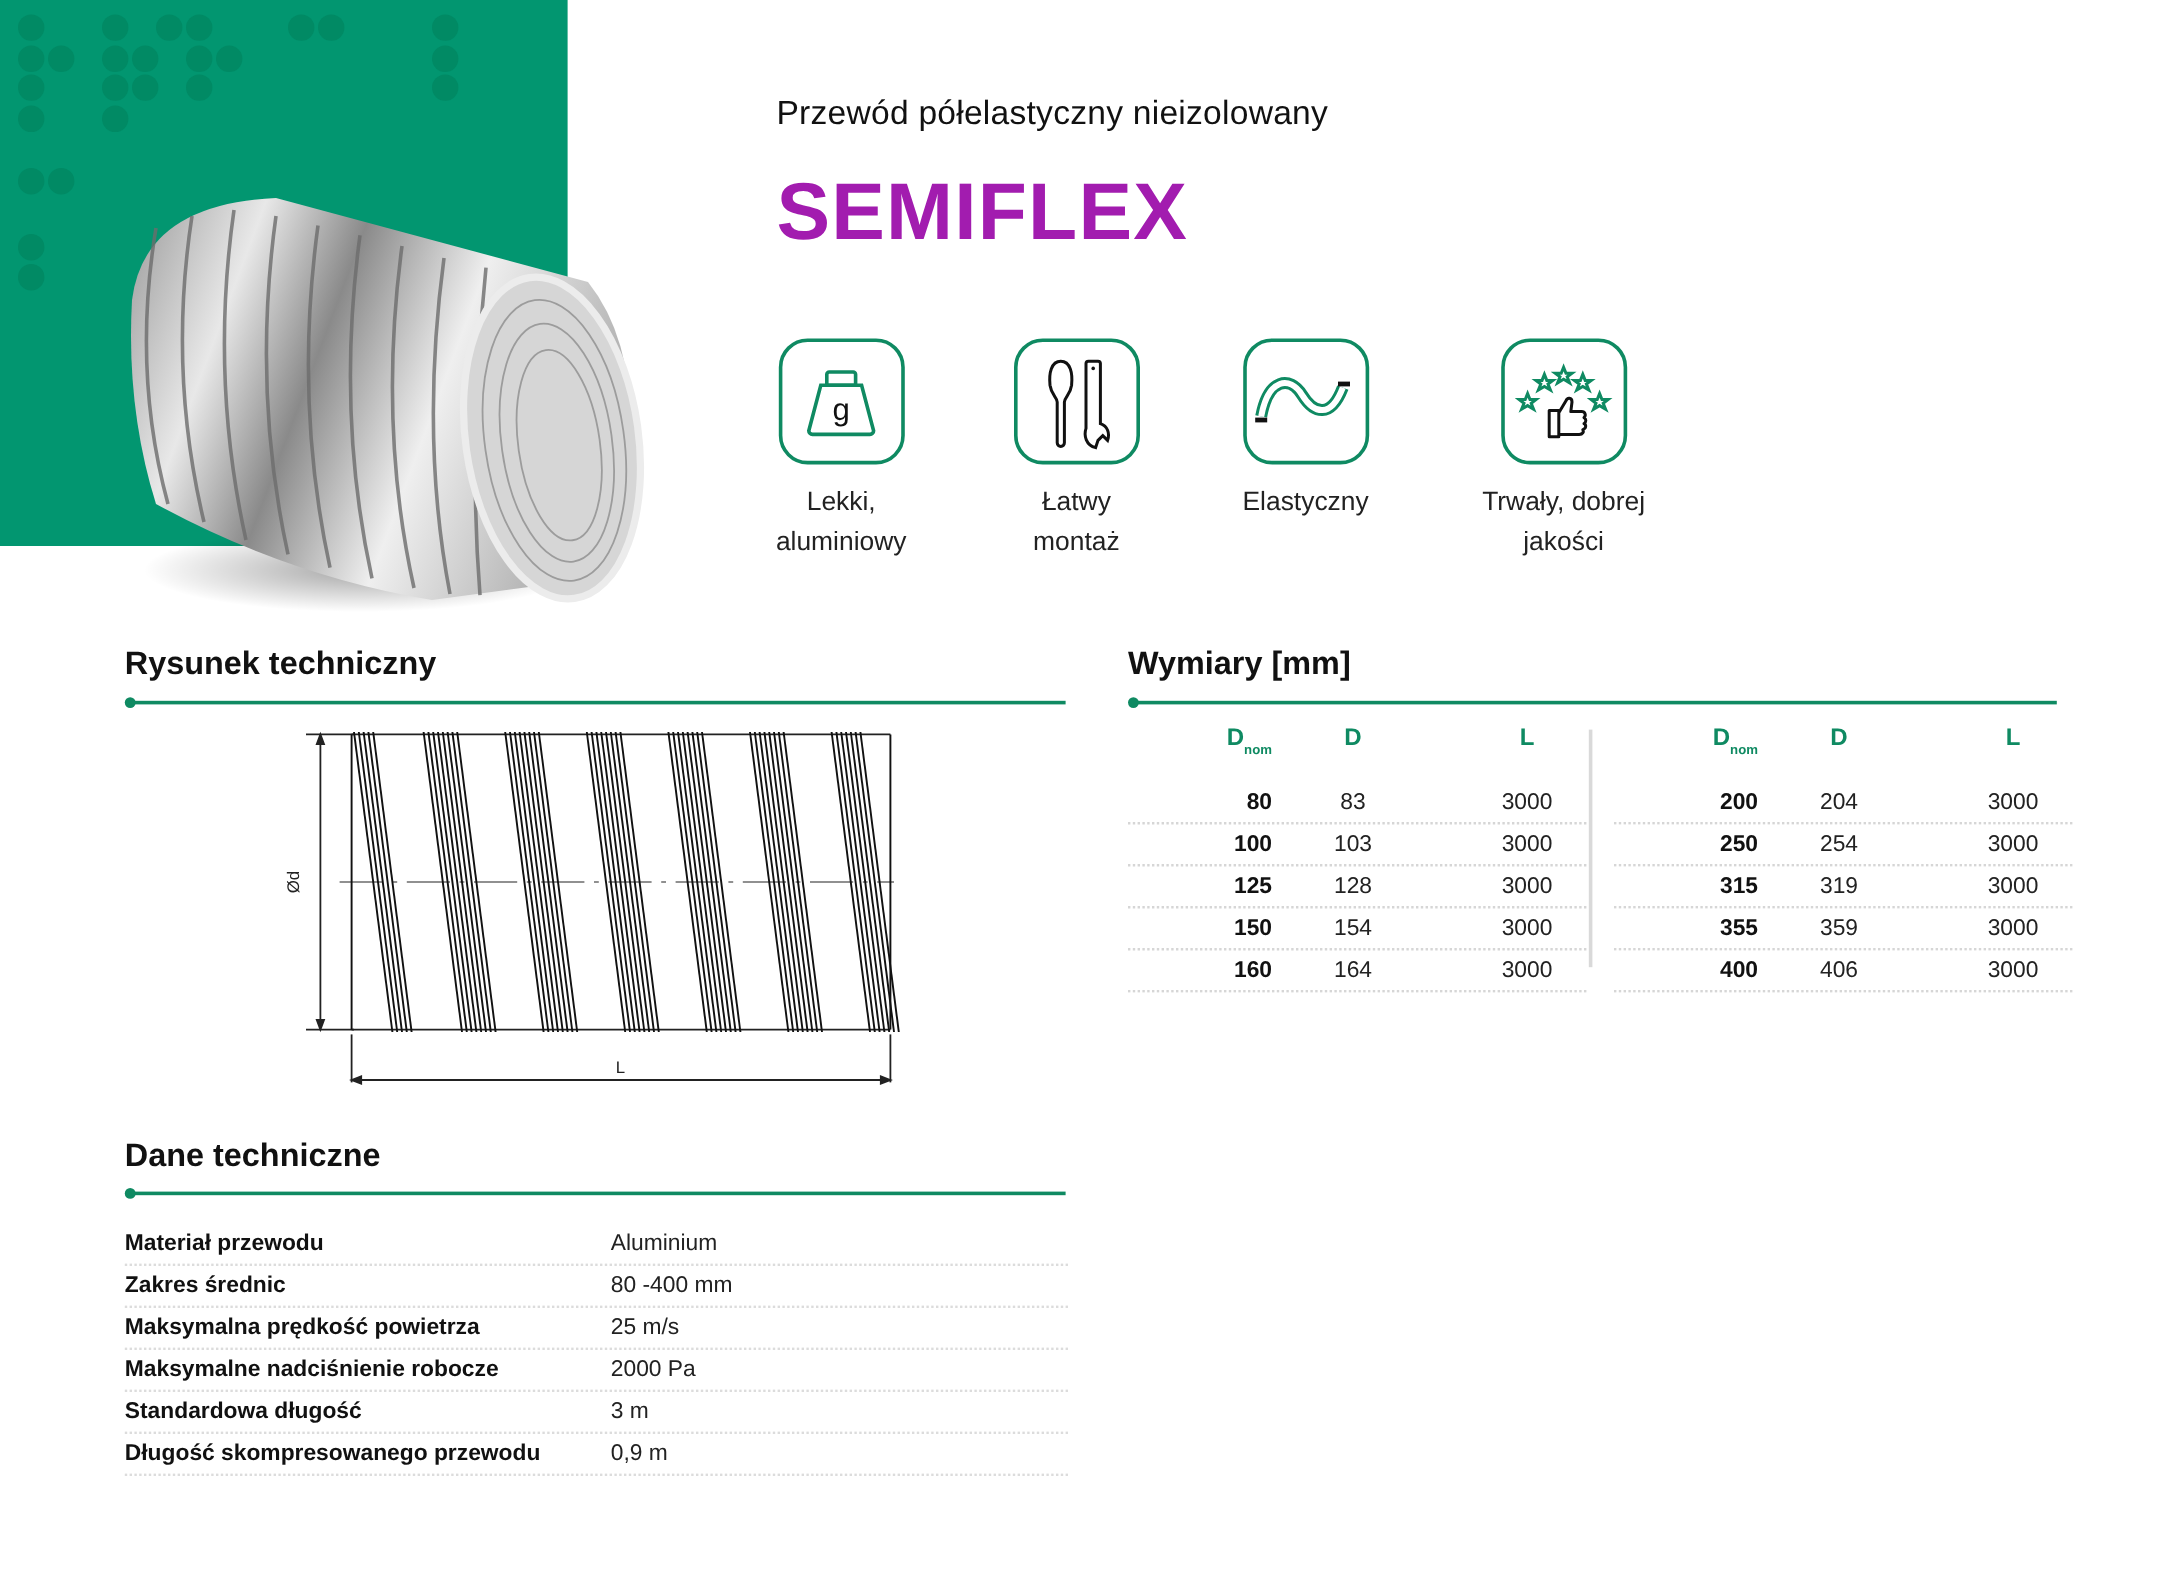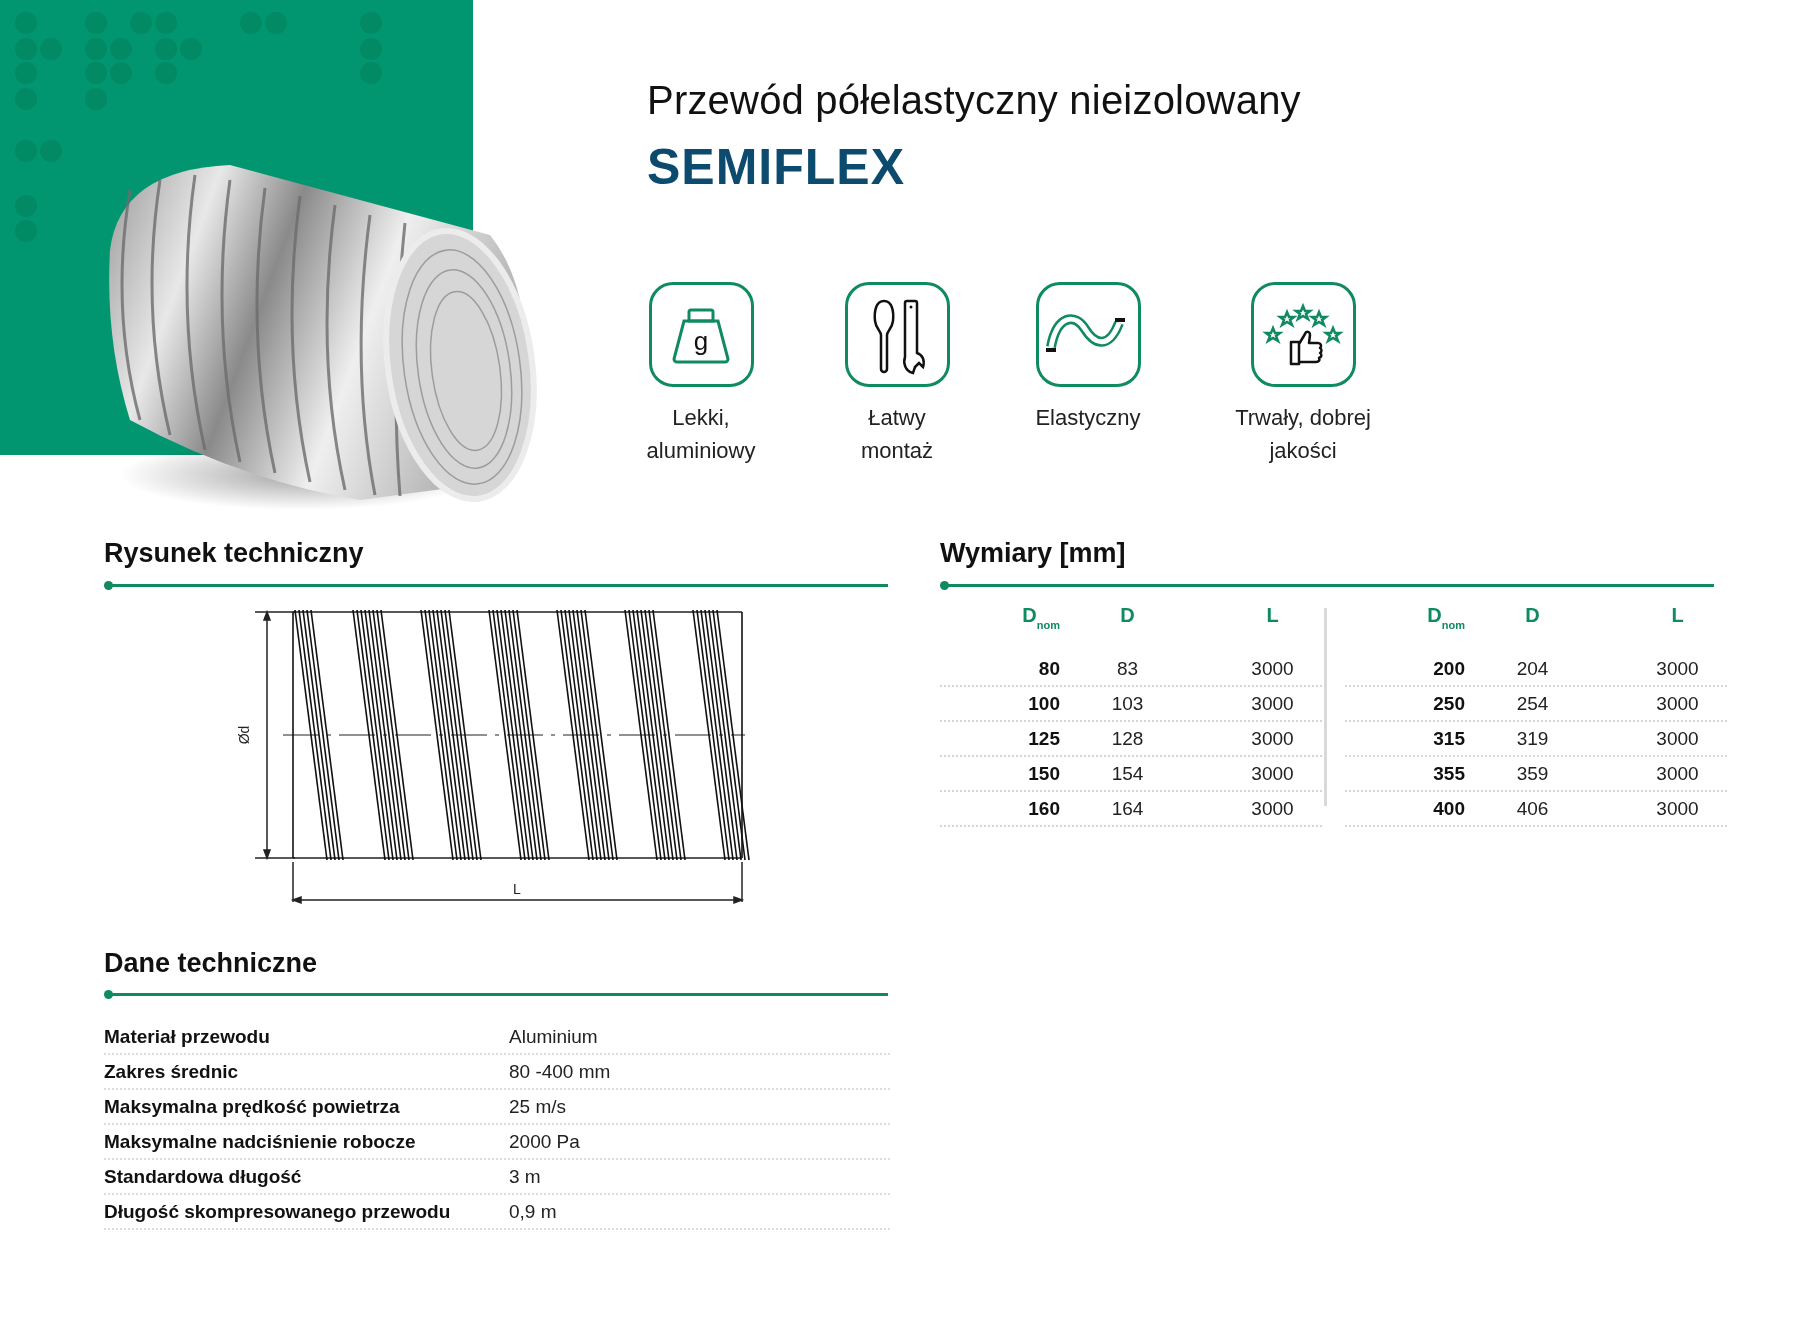--- a/index.html
+++ b/index.html
@@ -1,21 +1,21 @@
 <!DOCTYPE html>
 <html><head>
 <meta charset="utf-8">
 <style>
   html,body{margin:0;padding:0;background:#ffffff;}
   body{width:1800px;height:1318px;position:relative;overflow:hidden;font-family:"DejaVu Sans","Liberation Sans",sans-serif;color:#111;}
   .green-block{position:absolute;left:0;top:0;width:473px;height:455px;background:#029670;overflow:hidden;}
   .dot{position:absolute;width:22px;height:22px;border-radius:50%;background:#01855f;opacity:.7;}
   .duct{position:absolute;left:100px;top:80px;width:440px;height:440px;}
-  .title{position:absolute;left:647px;top:78px;font-size:40px;font-weight:300;letter-spacing:0.2px;color:#111;white-space:nowrap;font-family:"Liberation Sans",sans-serif;}
-  .product{position:absolute;left:647px;top:138px;font-size:50px;font-weight:700;color:#0c4a6e;font-family:"Liberation Sans",sans-serif;letter-spacing:1px;}
+  .title{position:absolute;left:647px;top:78px;font-size:28px;font-weight:300;letter-spacing:0.2px;color:#111;white-space:nowrap;font-family:"Liberation Sans",sans-serif;}
+  .product{position:absolute;left:647px;top:138px;font-size:67px;font-weight:700;color:#a21caf;font-family:"Liberation Sans",sans-serif;letter-spacing:1px;}
   .feature{position:absolute;top:282px;width:200px;text-align:center;}
   .feature .box{width:99px;height:99px;margin:0 auto;border:3px solid #0f8a62;border-radius:24px;display:flex;align-items:center;justify-content:center;box-sizing:content-box;}
   .feature .label{margin-top:14px;font-size:22px;line-height:33px;color:#222;font-family:"Liberation Sans",sans-serif;font-weight:300;}
   .sec-title{position:absolute;font-size:27px;font-weight:700;color:#111;font-family:"Liberation Sans",sans-serif;}
   .sec-line{position:absolute;height:3px;background:#0f8a62;}
   .sec-line::before{content:"";position:absolute;left:-2px;top:-3px;width:9px;height:9px;border-radius:50%;background:#0f8a62;}
   .drawing{position:absolute;left:235px;top:600px;width:520px;height:310px;}
   .dim-table{position:absolute;top:604px;width:382px;}
   .dim-head{display:flex;height:48px;align-items:flex-start;}
   .dim-head div,.dim-row div{flex:1;}

